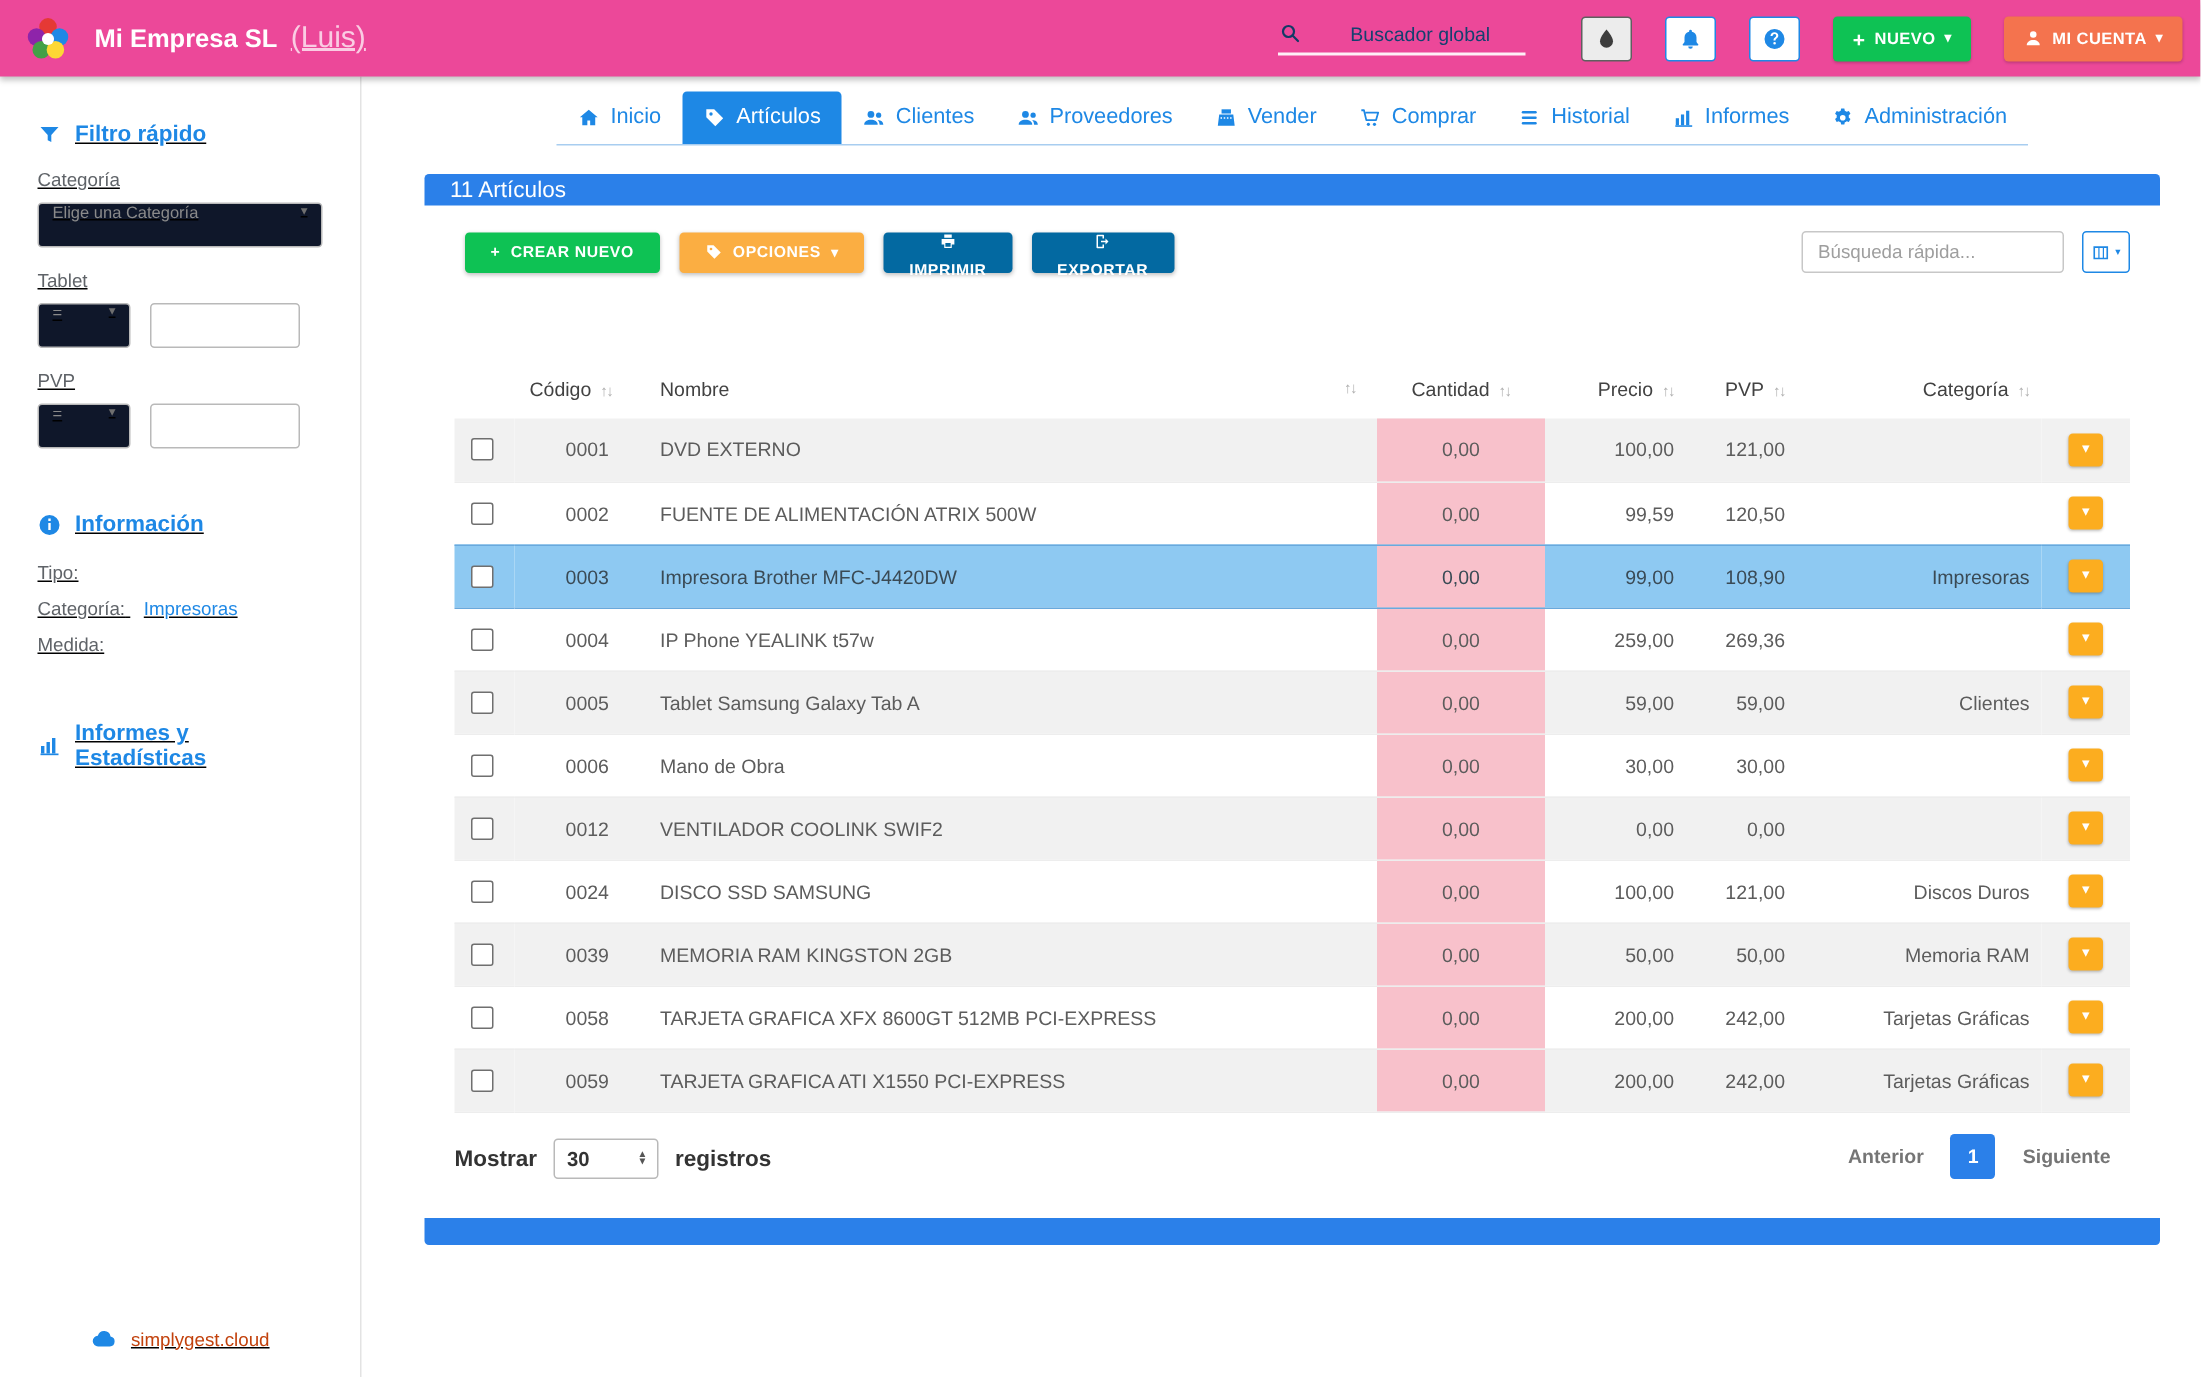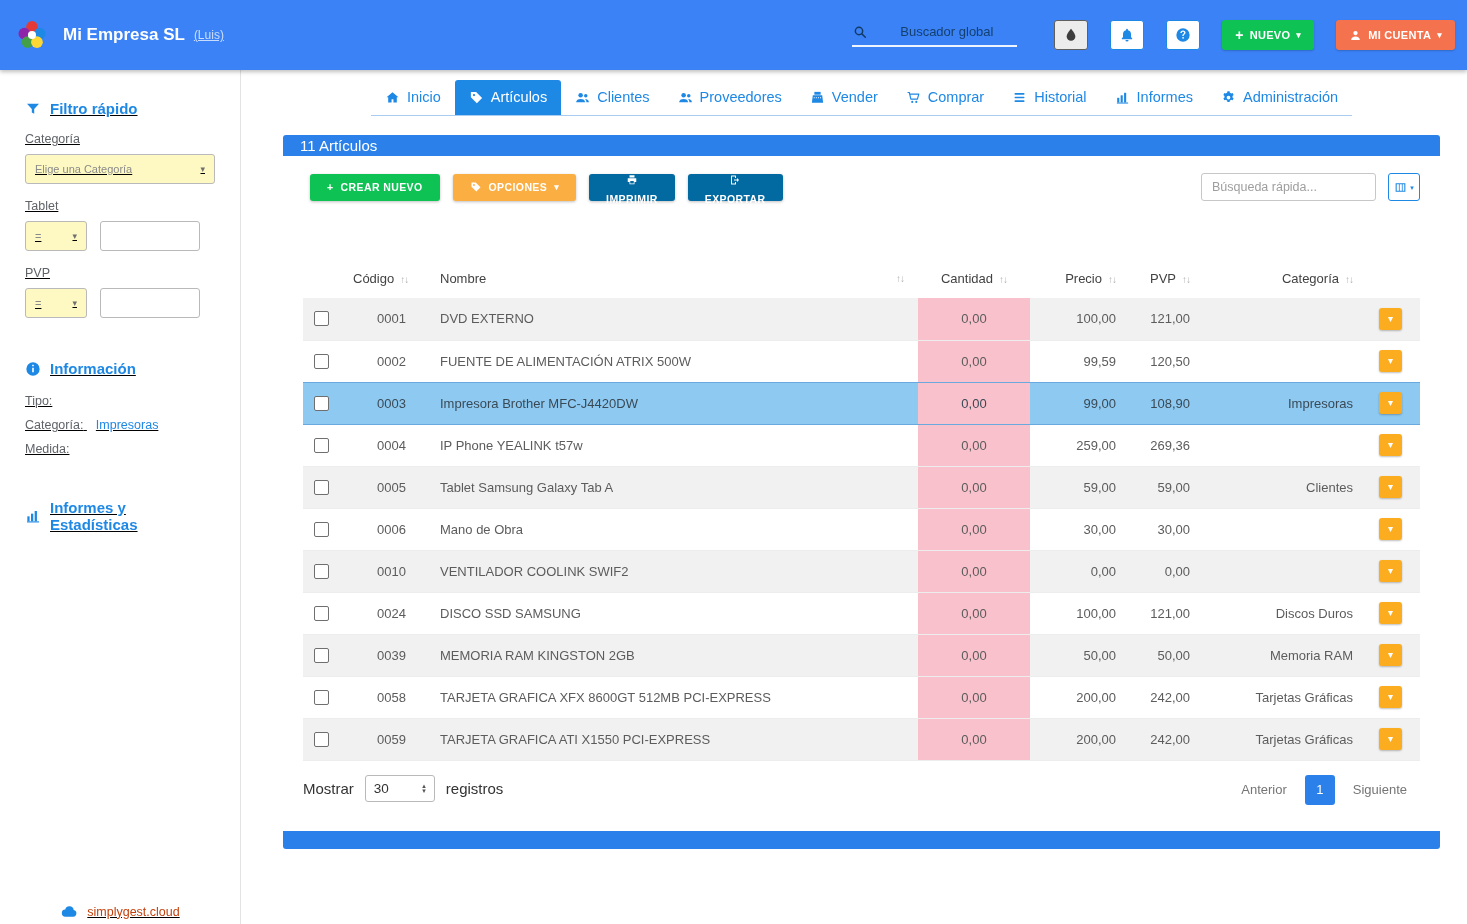--- a/index.html
+++ b/index.html
@@ -2,26 +2,26 @@
 <html><head>
 <meta charset="utf-8">
 <style>
   * { margin:0; padding:0; box-sizing:border-box; }
   html,body { width:1467px; height:924px; overflow:hidden; background:#fff;
     font-family:"Liberation Sans", sans-serif; }
   svg { width:1em; height:1em; display:block; }
   .icon { display:inline-flex; align-items:center; justify-content:center; }
 
   
-  .topbar { height:70px; background:#3b82f6; display:flex; align-items:center;
+  .topbar { height:51px; background:#ec4899; display:flex; align-items:center;
     padding:0 12px 0 14px; box-shadow:0 2px 4px rgba(0,0,0,.25); position:relative; z-index:5; }
   .brand { display:flex; align-items:center; gap:13px; }
   .logo { width:36px; height:36px; }
   .company { font-size:17px; font-weight:bold; color:#fff; }
-  .user { font-size:12px; color:rgba(255,255,255,.72); margin-left:-4px;text-decoration:underline; }
+  .user { font-size:20px; color:rgba(255,255,255,.72); margin-left:-4px;text-decoration:underline; }
   .topbar-right { margin-left:auto; display:flex; align-items:center; gap:22px; }
   .global-search { display:flex; align-items:center; gap:8px; width:165px;
     border-bottom:2px solid rgba(255,255,255,.92); padding-bottom:5px; margin-right:15px; color:#123a66; }
   .global-search .icon { font-size:16px; }
   .global-search input { flex:1; min-width:0; background:transparent; border:none; outline:none;
     font-size:13px; color:#123a66; font-family:inherit;margin-left:24px; }
   .global-search input::placeholder { color:#14406f; opacity:1; }
   .iconbtn { width:34px; height:30px; border-radius:3px; background:#fff; border:1px solid #1e88e5;
     color:#1e88e5; display:flex; align-items:center; justify-content:center; font-size:16px; cursor:pointer; }
   .iconbtn.dark { background:#ececec; border-color:#5f5f5f; color:#3d3d3d; }
@@ -37,22 +37,22 @@
   
   .layout { display:flex; height:867px; }
 
   
   .sidebar { flex:0 0 241px; border-right:1px solid #e3e3e3; background:#fff;
     display:flex; flex-direction:column; padding:30px 25px 16px;text-decoration:underline; }
   .side-title { display:flex; align-items:center; gap:9px; color:#1e88e5; font-size:15px;
     font-weight:bold; }
   .side-title .icon { font-size:16px; }
   .side-label { display:block; color:#5f6368; font-size:12.5px; margin:15px 0 8px; }
-  .sel { height:30px; border:1px solid #b9b9b9; border-radius:3px; background:#fef9c3;
-    display:flex; align-items:center; justify-content:space-between; padding:0 9px;
+  .sel { height:30px; border:1px solid #b9b9b9; border-radius:3px; background:#0f172a;
+    display:flex; justify-content:space-between; padding:0 9px;
     color:#8a8a8a; font-size:11px; cursor:pointer; }
   .sel .caret { color:#6f6f6f; }
   .sel.full { width:100%; }
   .sel.small { width:62px; flex:0 0 62px; }
   .ctrl-row { display:flex; gap:13px; align-items:center; }
   .txt { width:100px; height:30px; border:1px solid #b9b9b9; border-radius:3px; padding:0 8px;
     font-size:13px; font-family:inherit; color:#444; }
   .info-section { margin-top:42px; }
   .info-section .side-title { margin-bottom:12px; }
   .kv { color:#5f6368; font-size:12.5px; line-height:24px; }
@@ -116,21 +116,21 @@
   tbody tr.selected { background:#8ec9f2; color:#3a4a55; }
   tbody tr.selected td { border-top:1px solid #69a9dd; border-bottom:1px solid #69a9dd; }
   .rowcheck { appearance:none; -webkit-appearance:none; width:15px; height:15px;
     border:1.6px solid #6f6f6f; border-radius:2px; background:#fff; cursor:pointer; display:block; }
   .rowbtn { width:23px; height:22px; background:#fcad1f; border:none; border-radius:3px; color:#fff;
     cursor:pointer; box-shadow:0 1px 2px rgba(0,0,0,.25); display:inline-flex; align-items:center;
     justify-content:center; }
   .rowbtn .caret { font-size:10px; }
 
   
-  .table-footer { display:flex; align-items:flex-start; padding:14px 20px 0; }
+  .table-footer { display:flex; align-items:flex-end; padding:14px 20px 0;font-weight:bold; }
   .show-group { display:flex; align-items:center; gap:11px; font-size:15px; color:#333; }
   .page-size { width:70px; height:27px; border:1px solid #b9b9b9; border-radius:3px; display:flex;
     align-items:center; justify-content:space-between; padding:0 8px; font-size:13.5px; color:#333;
     cursor:pointer; background:#fff; }
   .spin { display:flex; flex-direction:column; font-size:7px; line-height:5px; color:#555; }
   .pagination { margin-left:auto; display:flex; align-items:center; gap:18px; font-size:13px;
     color:#757575; padding-right:13px; }
   .page-link { cursor:pointer; }
   .page-btn { width:30px; height:30px; background:#2b80e9; color:#fff; display:flex;
     align-items:center; justify-content:center; border-radius:3px; font-size:13px; cursor:pointer; }
@@ -529,21 +529,21 @@
                 <td class="c-pvp">30,00</td>
                 <td class="c-cat"></td>
                 <td class="c-act"><button class="rowbtn">
                     <span class="caret">▾</span>
                   </button></td>
               </tr>
               <tr>
                 <td class="c-check">
                   <input type="checkbox" class="rowcheck" style="">
                 </td>
-                <td class="c-code">0010</td>
+                <td class="c-code">0012</td>
                 <td class="c-name">VENTILADOR COOLINK SWIF2</td>
                 <td class="c-qty">0,00</td>
                 <td class="c-price">0,00</td>
                 <td class="c-pvp">0,00</td>
                 <td class="c-cat"></td>
                 <td class="c-act"><button class="rowbtn">
                     <span class="caret">▾</span>
                   </button></td>
               </tr>
               <tr>

